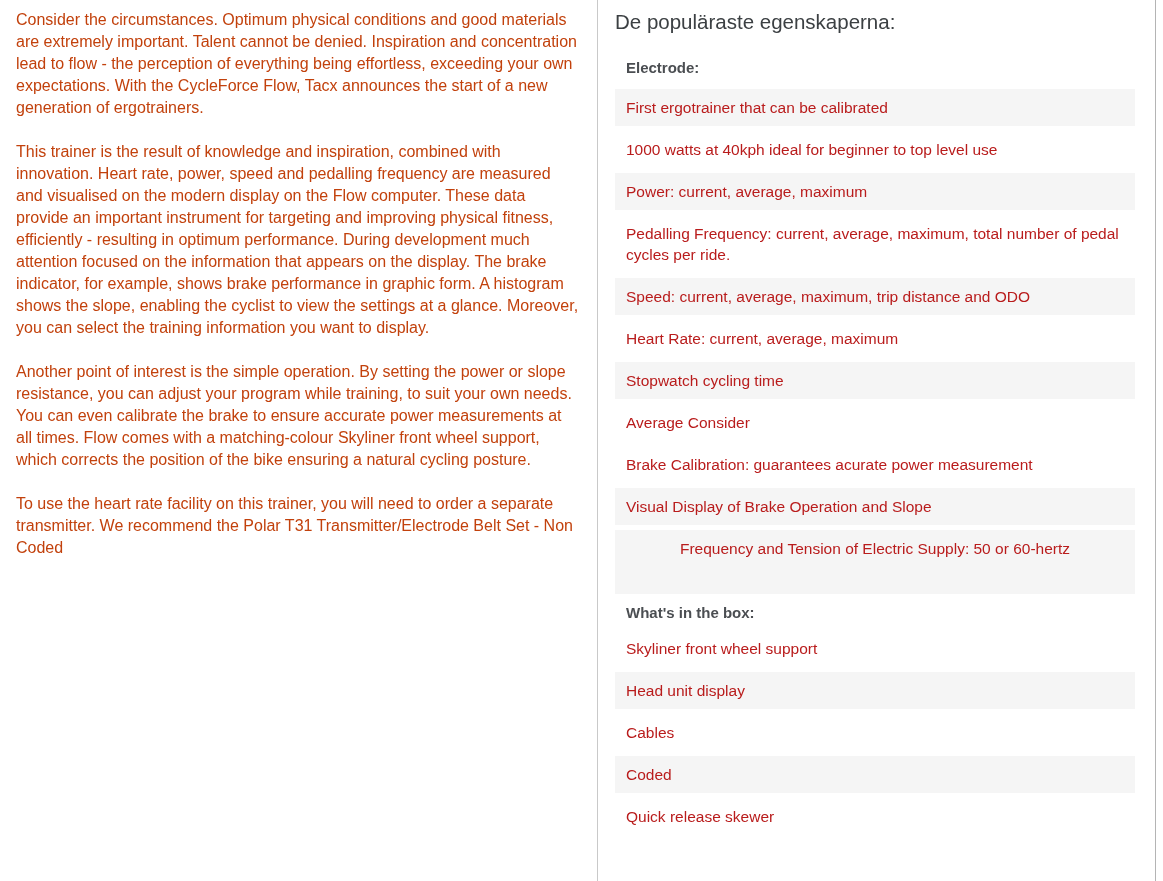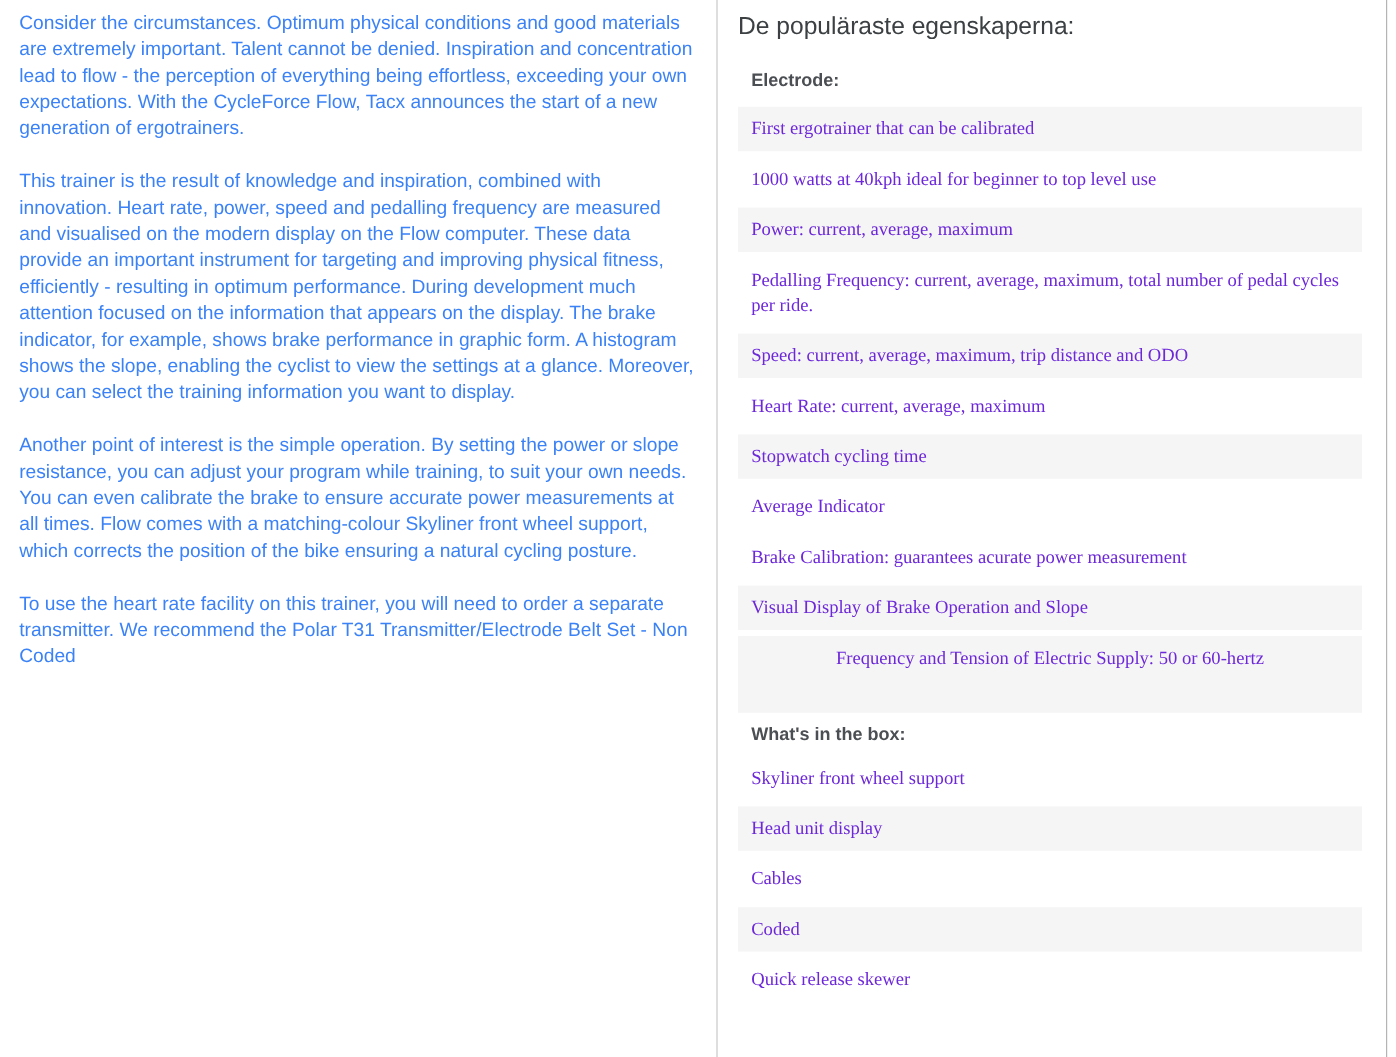--- a/index.html
+++ b/index.html
@@ -14,21 +14,21 @@
   .page { display: flex; width: 1163px; height: 881px; }
 
   
   .left-col {
     width: 597px;
     padding: 9px 16px 0 16px;
   }
   .left-col p {
     font-size: 16px;
     line-height: 22px;
-    color: #3b82f6;
+    color: #c2410c;
     margin: 0 0 22px 0;
   }
 
   
   .col-divider {
     width: 1px;
     background: #c9c9c9;
     height: 881px;
     flex: 0 0 1px;
   }
@@ -53,22 +53,21 @@
     line-height: 20px;
     margin: 23px 0 11px 11px;
   }
   .section-heading.second { margin-top: 9px; margin-bottom: 7px; }
   .row {
     width: 520px;
     padding: 8px 11px;
     margin-bottom: 5px;
     font-size: 15.5px;
     line-height: 21px;
-    color: #6d28d9;
-    font-family: Liberation Serif, serif;
+    color: #b91c1c;
   }
   .row.stripe { background: #f5f5f5; }
   .row.tall { padding-bottom: 35px; text-align: center; }
 
   
   .right-line {
     position: absolute;
     left: 1155px; top: 0;
     width: 1px; height: 881px;
     background: #b4b4b4;
@@ -93,21 +92,21 @@
 
     <div class="section-heading">Electrode:</div>
 
     <div class="row stripe">First ergotrainer that can be calibrated</div>
     <div class="row">1000 watts at 40kph ideal for beginner to top level use</div>
     <div class="row stripe">Power: current, average, maximum</div>
     <div class="row">Pedalling Frequency: current, average, maximum, total number of pedal cycles per ride.</div>
     <div class="row stripe">Speed: current, average, maximum, trip distance and ODO</div>
     <div class="row">Heart Rate: current, average, maximum</div>
     <div class="row stripe">Stopwatch cycling time</div>
-    <div class="row">Average Indicator</div>
+    <div class="row">Average Consider</div>
     <div class="row">Brake Calibration: guarantees acurate power measurement</div>
     <div class="row stripe">Visual Display of Brake Operation and Slope</div>
     <div class="row stripe tall">Frequency and Tension of Electric Supply: 50 or 60-hertz</div>
 
     <div class="section-heading second">What's in the box:</div>
 
     <div class="row">Skyliner front wheel support</div>
     <div class="row stripe">Head unit display</div>
     <div class="row">Cables</div>
     <div class="row stripe">Coded</div>

